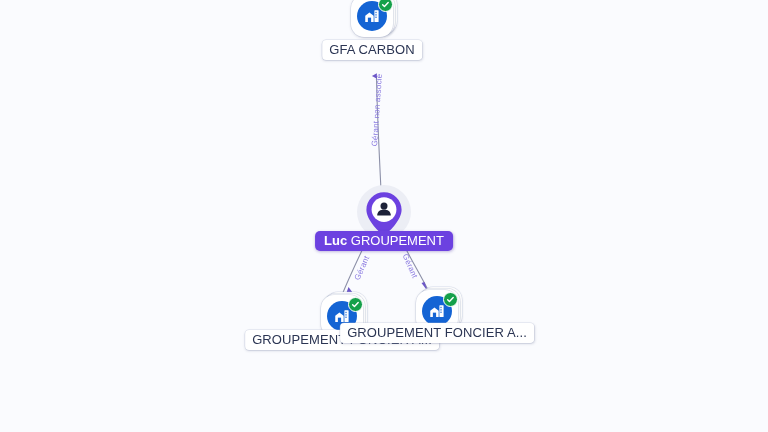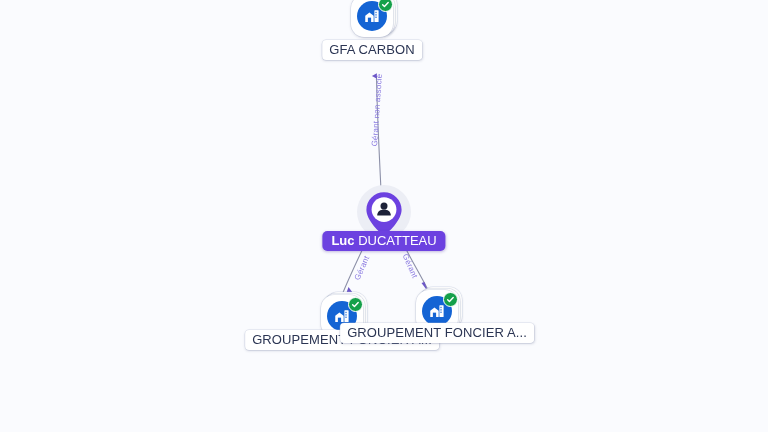--- a/index.html
+++ b/index.html
@@ -214,21 +214,21 @@
         <path d="M20 2.2 C10.2 2.2 2.4 10 2.4 19.8 C2.4 29.6 13.6 40.5 18.2 44.4
                  C19.2 45.3 20.8 45.3 21.8 44.4 C26.4 40.5 37.6 29.6 37.6 19.8
                  C37.6 10 29.8 2.2 20 2.2 Z" fill="#6c41e0"></path>
         <circle cx="20" cy="19.6" r="12.4" fill="#ffffff"></circle>
         <circle cx="20" cy="15.9" r="3.5" fill="#1d2238"></circle>
         <path d="M13.2 25.6 C13.2 21.6 16.3 19.6 20 19.6 C23.7 19.6 26.8 21.6 26.8 25.6 Z" fill="#1d2238"></path>
       </svg>
     </div>
     <div class="node-label person" style="left:0px; top:19px;">
       <span class="given">Luc </span>
-      <span class="family">DUCATTEAU</span>
+      <span class="family">GROUPEMENT</span>
     </div>
   </div>
 
   <div class="node" style="left:342px; top:316px;">
     <div class="company-halo stack-a"></div>
     <div class="company-halo stack-b"></div>
     <div class="company-halo"></div>
     <div class="company-disc">
       <svg width="18" height="18" viewBox="0 0 24 24" fill="none">
         <path d="M3 20 L3 11.5 L8.6 7.2 L14.2 11.5 L14.2 20 Z" fill="#ffffff"></path>

